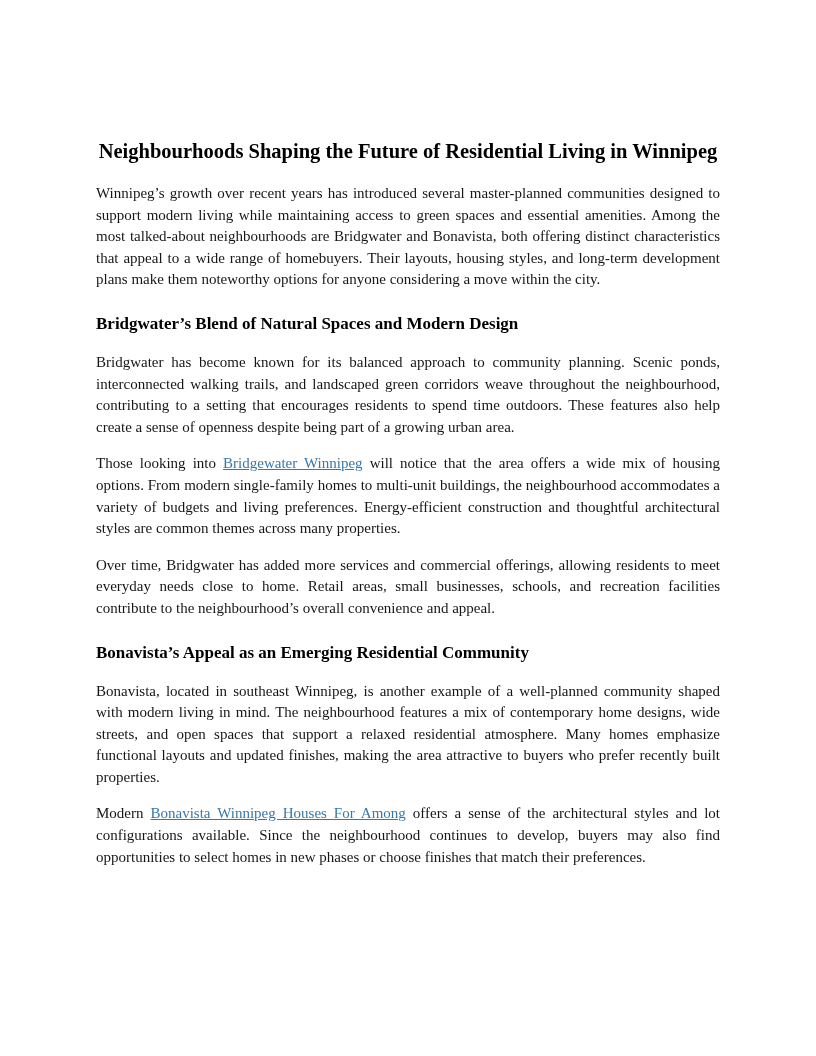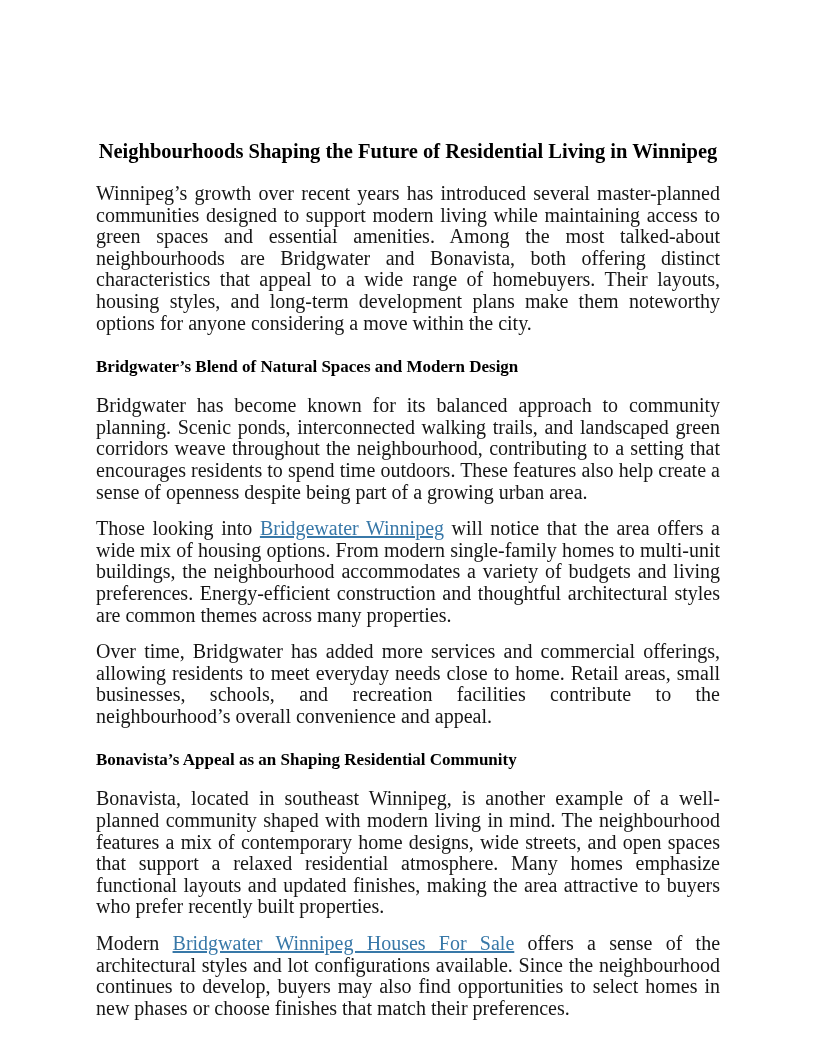--- a/index.html
+++ b/index.html
@@ -29,21 +29,21 @@
   }
   .doc-heading {
     font-size: 17px;
     line-height: 23px;
     font-weight: bold;
     color: #000000;
     text-align: left;
     margin: 21px 0 17px 0;
   }
   .doc-paragraph {
-    font-size: 20px;
+    font-size: 15px;
     line-height: 21.6px;
     text-align: justify;
     margin: 0 0 15px 0;
   }
   .doc-paragraph a {
     font-weight: normal;
     text-decoration: underline;
     cursor: pointer;
   }
 </style>
@@ -51,17 +51,17 @@
 <body>
 
 <div class="page">
   <article>
       <h1 class="doc-title">Neighbourhoods Shaping the Future of Residential Living in Winnipeg</h1>
       <p class="doc-paragraph"><span>Winnipeg’s growth over recent years has introduced several master-planned communities designed to support modern living while maintaining access to green spaces and essential amenities. Among the most talked-about neighbourhoods are Bridgwater and Bonavista, both offering distinct characteristics that appeal to a wide range of homebuyers. Their layouts, housing styles, and long-term development plans make them noteworthy options for anyone considering a move within the city.</span></p>
       <h2 class="doc-heading">Bridgwater’s Blend of Natural Spaces and Modern Design</h2>
       <p class="doc-paragraph"><span>Bridgwater has become known for its balanced approach to community planning. Scenic ponds, interconnected walking trails, and landscaped green corridors weave throughout the neighbourhood, contributing to a setting that encourages residents to spend time outdoors. These features also help create a sense of openness despite being part of a growing urban area.</span></p>
       <p class="doc-paragraph"><span>Those looking into </span><a href="#" style="color: rgb(56, 120, 168);">Bridgewater Winnipeg</a><span> will notice that the area offers a wide mix of housing options. From modern single-family homes to multi-unit buildings, the neighbourhood accommodates a variety of budgets and living preferences. Energy-efficient construction and thoughtful architectural styles are common themes across many properties.</span></p>
       <p class="doc-paragraph"><span>Over time, Bridgwater has added more services and commercial offerings, allowing residents to meet everyday needs close to home. Retail areas, small businesses, schools, and recreation facilities contribute to the neighbourhood’s overall convenience and appeal.</span></p>
-      <h2 class="doc-heading">Bonavista’s Appeal as an Shaping Residential Community</h2>
+      <h2 class="doc-heading">Bonavista’s Appeal as an Emerging Residential Community</h2>
       <p class="doc-paragraph"><span>Bonavista, located in southeast Winnipeg, is another example of a well-planned community shaped with modern living in mind. The neighbourhood features a mix of contemporary home designs, wide streets, and open spaces that support a relaxed residential atmosphere. Many homes emphasize functional layouts and updated finishes, making the area attractive to buyers who prefer recently built properties.</span></p>
-      <p class="doc-paragraph"><span>Modern </span><a href="#" style="color: rgb(56, 120, 168);">Bridgwater Winnipeg Houses For Sale</a><span> offers a sense of the architectural styles and lot configurations available. Since the neighbourhood continues to develop, buyers may also find opportunities to select homes in new phases or choose finishes that match their preferences.</span></p>
+      <p class="doc-paragraph"><span>Modern </span><a href="#" style="color: rgb(56, 120, 168);">Bonavista Winnipeg Houses For Among</a><span> offers a sense of the architectural styles and lot configurations available. Since the neighbourhood continues to develop, buyers may also find opportunities to select homes in new phases or choose finishes that match their preferences.</span></p>
     </article>
 </div>
 
 </body></html>

